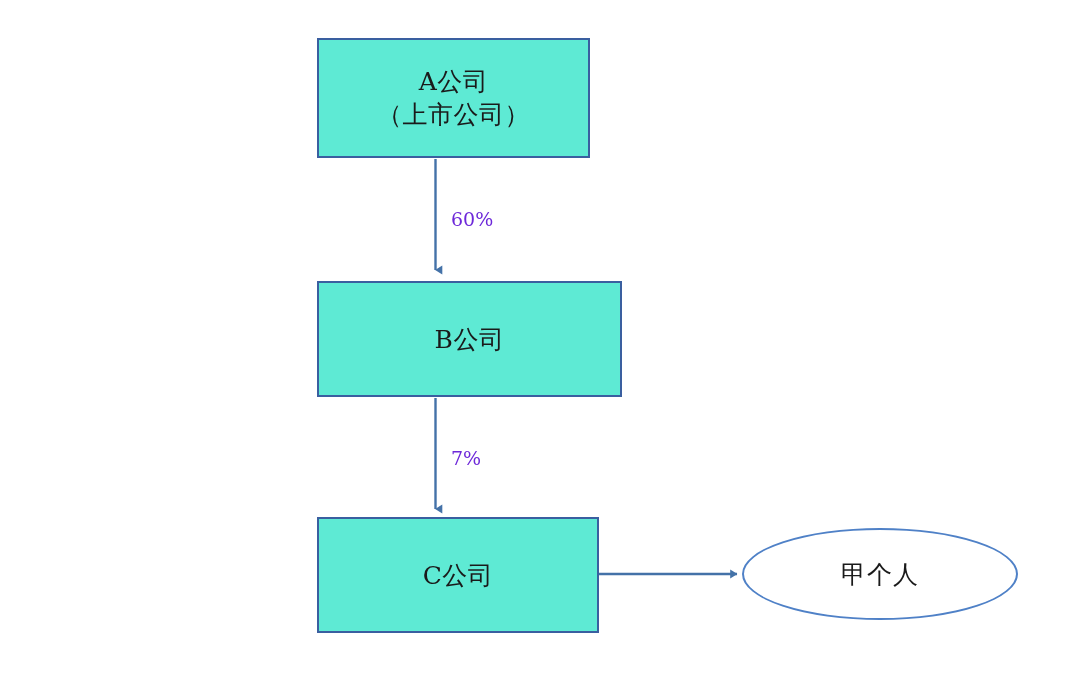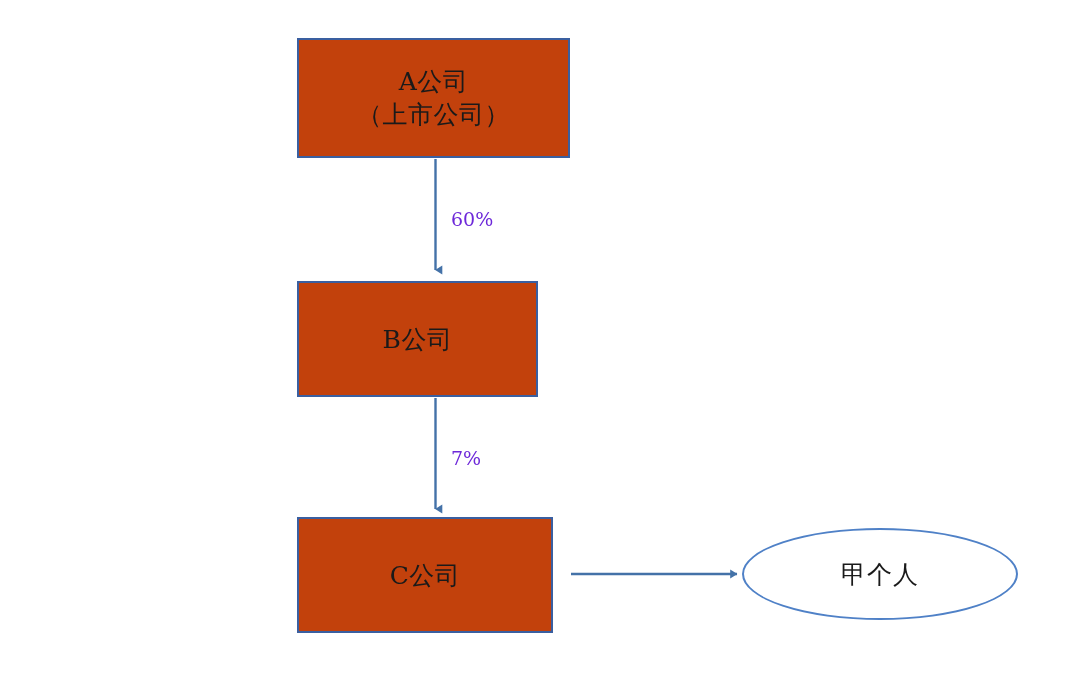--- a/index.html
+++ b/index.html
@@ -25,38 +25,39 @@
     width: 1080px;
     height: 683px;
     pointer-events: none;
   }
 
   
   .node-box {
     position: absolute;
     box-sizing: border-box;
     border: 2.5px solid #3a5fa0;
-    background: #c2410c;
+    background: #5eead4;
     display: flex;
     align-items: center;
     justify-content: center;
     text-align: center;
+    margin-left: 20px;
   }
   .node-box .node-text {
     font-family: "DejaVu Serif", "Liberation Serif", serif;
     font-size: 25px;
     line-height: 1.32;
     color: #1a1a1a;
     letter-spacing: 0.5px;
     white-space: pre-line;
   }
 
   #box-a { left: 297px; top: 38px;  width: 273px; height: 120px; }
-  #box-b { left: 297px; top: 281px; width: 241px; height: 116px; }
-  #box-c { left: 297px; top: 517px; width: 256px; height: 116px; }
+  #box-b { left: 297px; top: 281px; width: 305px; height: 116px; }
+  #box-c { left: 297px; top: 517px; width: 282px; height: 116px; }
 
   
   .node-ellipse {
     position: absolute;
     box-sizing: border-box;
     border: 2.5px solid #4f81c7;
     border-radius: 50%;
     background: #ffffff;
     display: flex;
     align-items: center;

